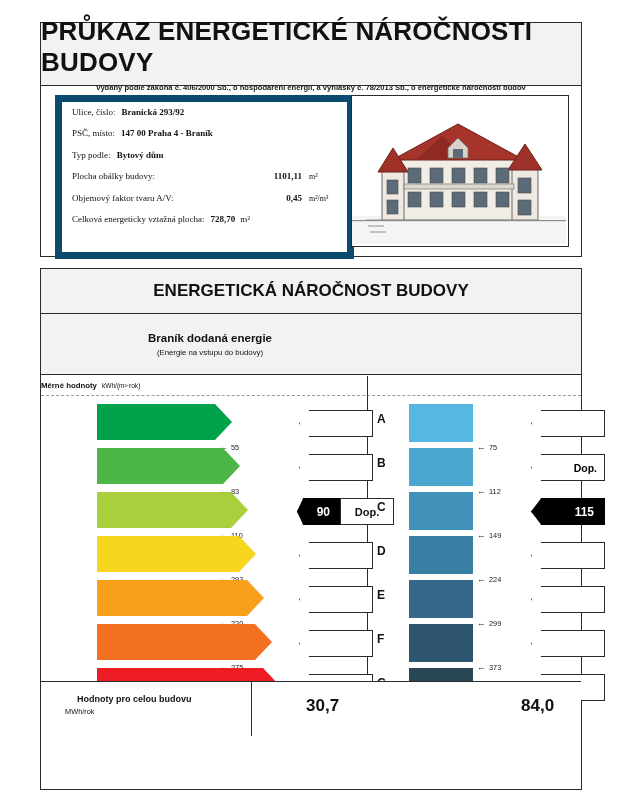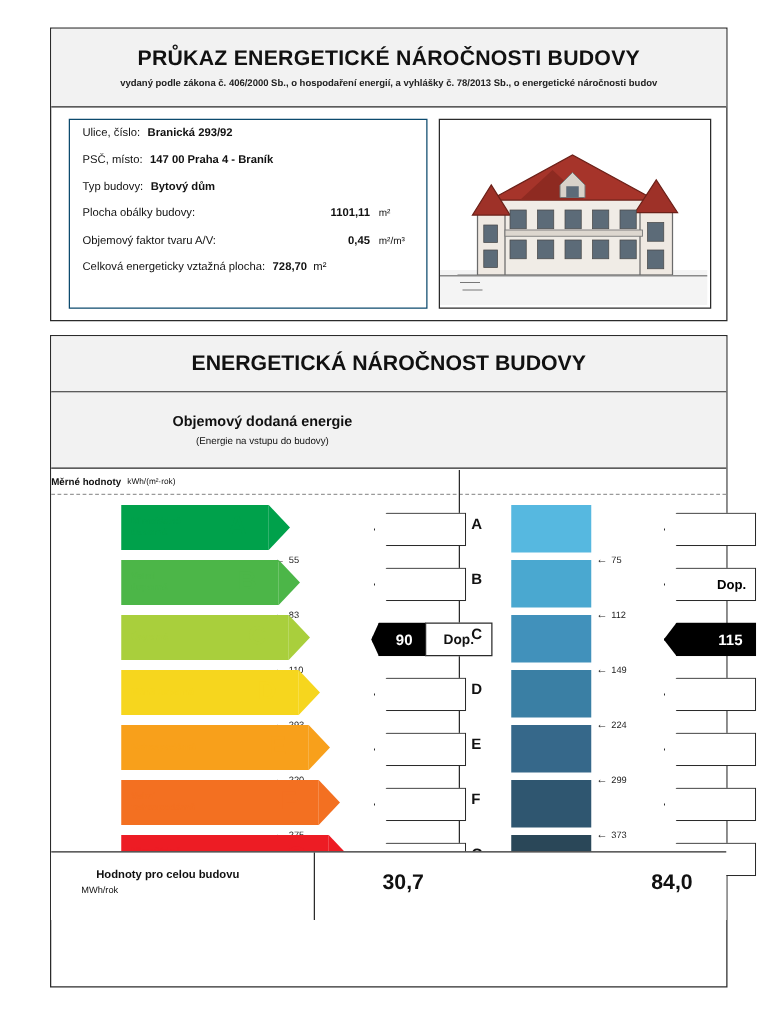--- a/index.html
+++ b/index.html
@@ -3,25 +3,25 @@
 <meta charset="utf-8">
 <style>
   html,body{margin:0;padding:0;background:#ffffff;}
   body{width:622px;height:812px;font-family:"Liberation Sans",sans-serif;color:#111;}
   .page{position:relative;width:622px;height:812px;}
 
   
   .panel{position:absolute;border:1px solid #2b2b2b;background:#fff;}
   .panel-top{left:40px;top:22px;width:540px;height:233px;}
   .title-band{height:62px;border-bottom:1px solid #2b2b2b;background:#f2f2f2;display:flex;flex-direction:column;align-items:center;justify-content:center;}
-  .title-main{font-size:17px;font-weight:bold;letter-spacing:.2px;text-align:left;}
+  .title-main{font-size:26px;font-weight:bold;letter-spacing:.2px;text-align:left;}
   .title-sub{font-size:7.6px;font-weight:bold;margin-top:5px;text-align:center;color:#222;}
 
   .info-wrap{position:relative;height:170px;}
-  .info-box{position:absolute;left:14px;top:9px;width:285px;height:150px;border:1px solid #0c4a6e;background:#fff;}
+  .info-box{position:absolute;left:14px;top:9px;width:285px;height:150px;border:7px solid #0c4a6e;background:#fff;font-family:Liberation Serif, serif;}
   .info-row{display:flex;align-items:baseline;font-size:9px;padding:0 10px;height:21.4px;line-height:21.4px;}
   .info-row .lbl{white-space:nowrap;}
   .info-row .val{font-weight:bold;margin-left:6px;white-space:nowrap;}
   .info-row.two .lbl{width:150px;}
   .info-row.two .val{margin-left:0;width:80px;text-align:right;}
   .info-row.two .unit{margin-left:7px;font-weight:normal;font-size:8px;}
 
   .photo-box{position:absolute;left:310px;top:9px;width:216px;height:150px;border:1px solid #2b2b2b;background:#fff;overflow:hidden;}
 
   
@@ -88,21 +88,21 @@
       <div class="info-box">
         <div class="info-row">
           <span class="lbl">Ulice, číslo:</span>
           <span class="val">Branická 293/92</span>
         </div>
         <div class="info-row">
           <span class="lbl">PSČ, místo:</span>
           <span class="val">147 00 Praha 4 - Braník</span>
         </div>
         <div class="info-row">
-          <span class="lbl">Typ budovy:</span>
+          <span class="lbl">Typ podle:</span>
           <span class="val">Bytový dům</span>
         </div>
         <div class="info-row two">
           <span class="lbl">Plocha obálky budovy:</span>
           <span class="val">1101,11</span>
           <span class="unit">m²</span>
         </div>
         <div class="info-row two">
           <span class="lbl">Objemový faktor tvaru A/V:</span>
           <span class="val">0,45</span>
@@ -163,21 +163,21 @@
     </div>
   </div>
 
   <div class="panel panel-bottom">
     <div class="band2">
       <span>ENERGETICKÁ NÁROČNOST BUDOVY</span>
     </div>
 
     <div class="cols">
       <div class="col col-left">
-        <div class="c1">Objemový dodaná energie</div>
+        <div class="c1">Braník dodaná energie</div>
         <div class="c2">(Energie na vstupu do budovy)</div>
       </div>
     </div>
 
     <div class="measure">
       <span class="m1">Měrné hodnoty</span>
       <span class="m2">kWh/(m²·rok)</span>
     </div>
 
     <div class="scale">

